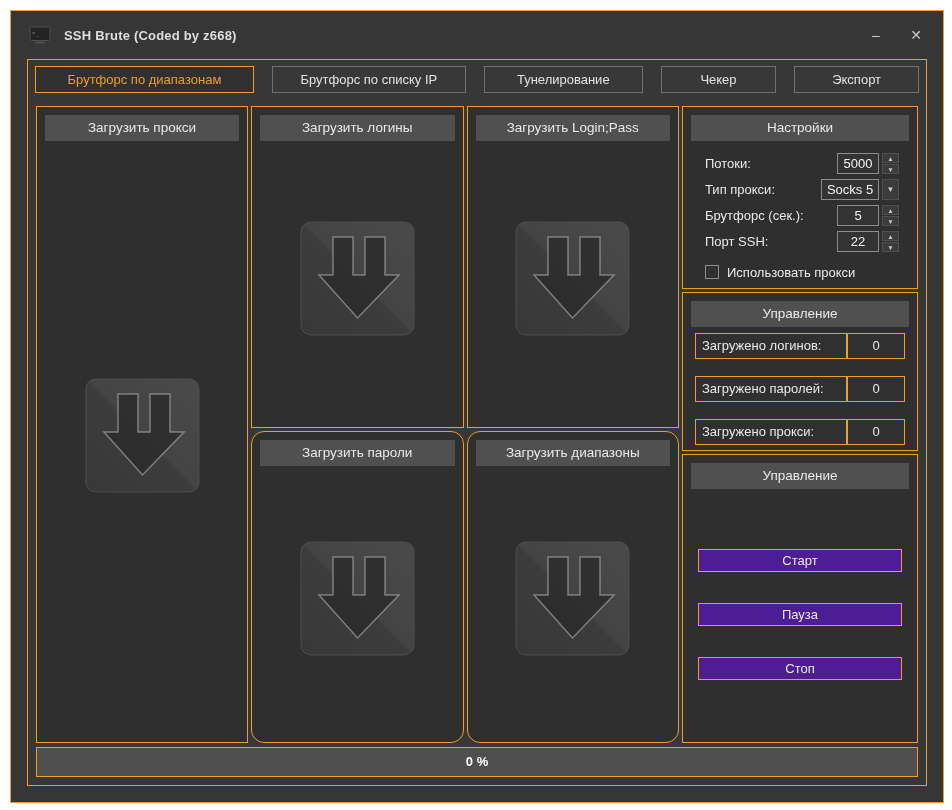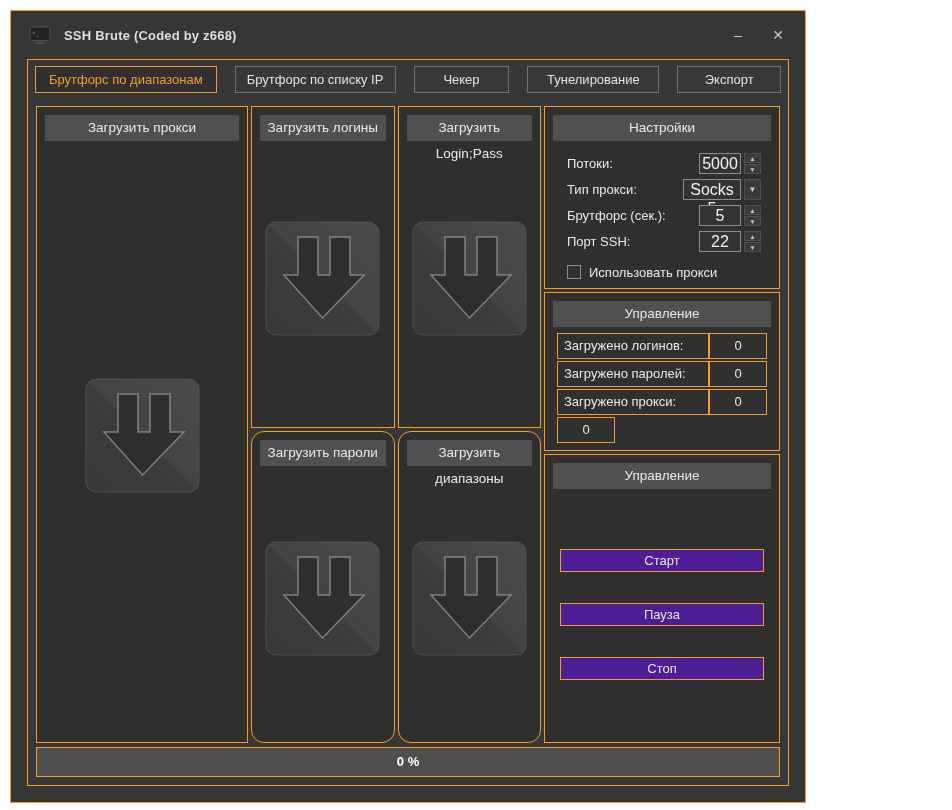--- a/index.html
+++ b/index.html
@@ -1,20 +1,20 @@
 <!DOCTYPE html>
 <html><head>
 <meta charset="utf-8">
 <style>
   * { box-sizing: border-box; margin: 0; padding: 0; }
   html,body { width: 952px; height: 810px; background: #ffffff; font-family: "Liberation Sans", sans-serif; }
   body { position: relative; overflow: hidden; }
 
   .window {
-    position: absolute; left: 10px; top: 10px; width: 796px; height: 793px;
+    position: absolute; left: 10px; top: 10px; width: 934px; height: 793px;
     background: #363636; border: 1px solid #EE9D2E;
     display: flex; flex-direction: column;
   }
 
   
   .titlebar { height: 48px; display: flex; align-items: center; padding: 0 18px; flex: none; }
   .app-icon { margin-right: 13px; display: inline-flex; }
   .window-title { color: #DEDEDE; font-size: 13px; font-weight: bold; letter-spacing: .2px; }
   .win-buttons { margin-left: auto; display: flex; gap: 22px; align-items: center; }
   .win-btn { color: #C9C9C9; font-size: 14px; width: 18px; text-align: center; cursor: default; }
@@ -57,21 +57,21 @@
   .dropzone { flex: 1; display: flex; align-items: center; justify-content: center; }
 
   
   .panel-settings { height: 183px; flex: none; }
   .settings-body { padding: 9px 10px 0 14px; }
   .set-row { height: 26px; display: flex; align-items: center; }
   .set-label { color: #E9E9E9; font-size: 13px; flex: 1; }
   .spinbox, .dropdown { display: flex; align-items: center; }
   .spin-value {
     width: 42px; height: 21px; line-height: 19px; border: 1px solid #8C8C8C;
-    background: #333333; color: #F2F2F2; text-align: center; font-size: 16px;
+    background: #333333; color: #F2F2F2; text-align: center; font-size: 13px;
   }
   .dd-value { width: 58px; }
   .spin-arrows { width: 17px; margin-left: 3px; display: flex; flex-direction: column; gap: 1px; }
   .spin-btn {
     height: 10px; line-height: 9px; font-size: 6.5px; text-align: center;
     color: #C6C6C6; background: #3B3B3B; border: 1px solid #4E4E4E;
   }
   .dd-btn {
     width: 17px; height: 21px; line-height: 19px; margin-left: 3px; font-size: 8px;
     text-align: center; color: #C6C6C6; background: #3B3B3B; border: 1px solid #4E4E4E;
@@ -79,21 +79,21 @@
   .check-row { margin-top: 5px; }
   .checkbox {
     width: 14px; height: 14px; border: 1px solid #8C8C8C; background: #2F2F2F;
     margin-right: 8px; flex: none;
   }
   .check-label { color: #E9E9E9; font-size: 13px; }
 
   
   .panel-stats { height: 159px; flex: none; }
   .stats-body { padding: 6px 4px 0 4px; }
-  .stat-row { display: flex; margin-bottom: 2px; height: 26px; }
+  .stat-row { display: flex; margin-bottom: 17px; height: 26px; }
   .stat-label {
     flex: 1; border: 1px solid #EE9D2E; color: #E9E9E9; font-size: 13px;
     line-height: 24px; padding-left: 6px; background: #303030;
   }
   .stat-value {
     width: 58px; flex: none; border: 1px solid #EE9D2E; color: #E9E9E9;
     font-size: 13px; line-height: 24px; text-align: center; background: #303030;
   }
 
   
@@ -131,22 +131,22 @@
     <span class="win-buttons">
       <span class="win-btn">–</span>
       <span class="win-btn">✕</span>
     </span>
   </div>
 
   <div class="tabcontrol">
     <div class="tabstrip">
       <div class="tab tab-1 active">Брутфорс по диапазонам</div>
       <div class="tab tab-2">Брутфорс по списку IP</div>
+      <div class="tab tab-4">Тунелирование</div>
       <div class="tab tab-3">Чекер</div>
-      <div class="tab tab-4">Тунелирование</div>
       <div class="tab tab-5">Экспорт</div>
     </div>
 
     <div class="tabpage">
       <div class="main-row">
 
         <div class="col col-1">
           <div class="panel panel-full">
             <div class="panel-header">Загрузить прокси</div>
             <div class="dropzone">

